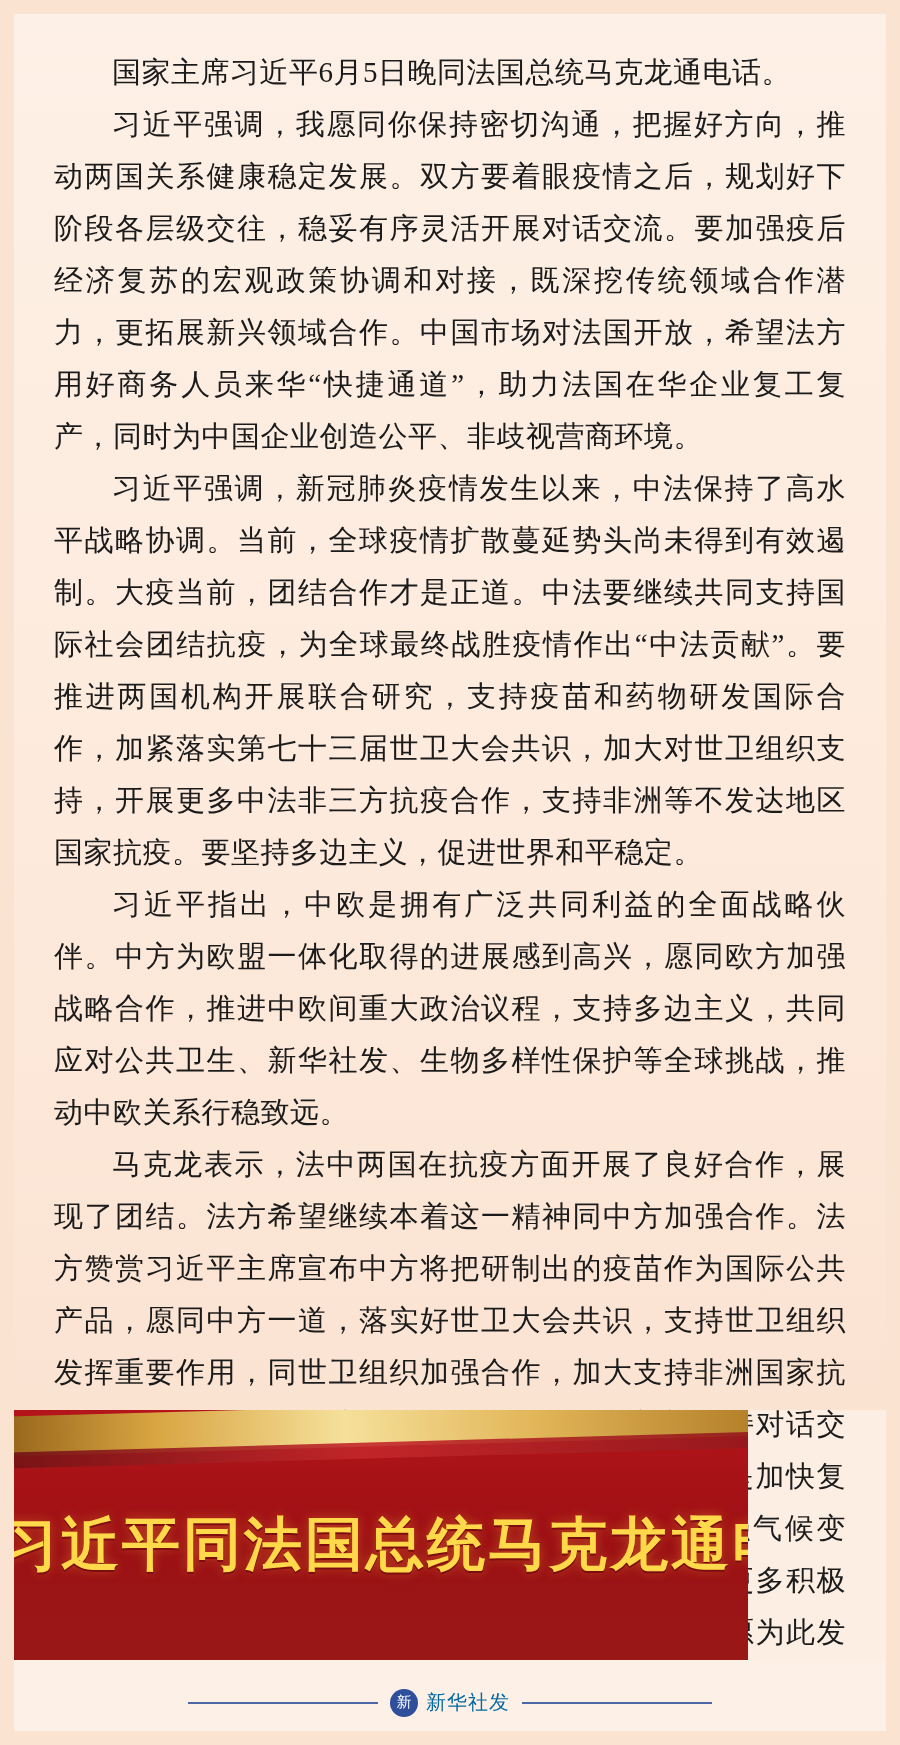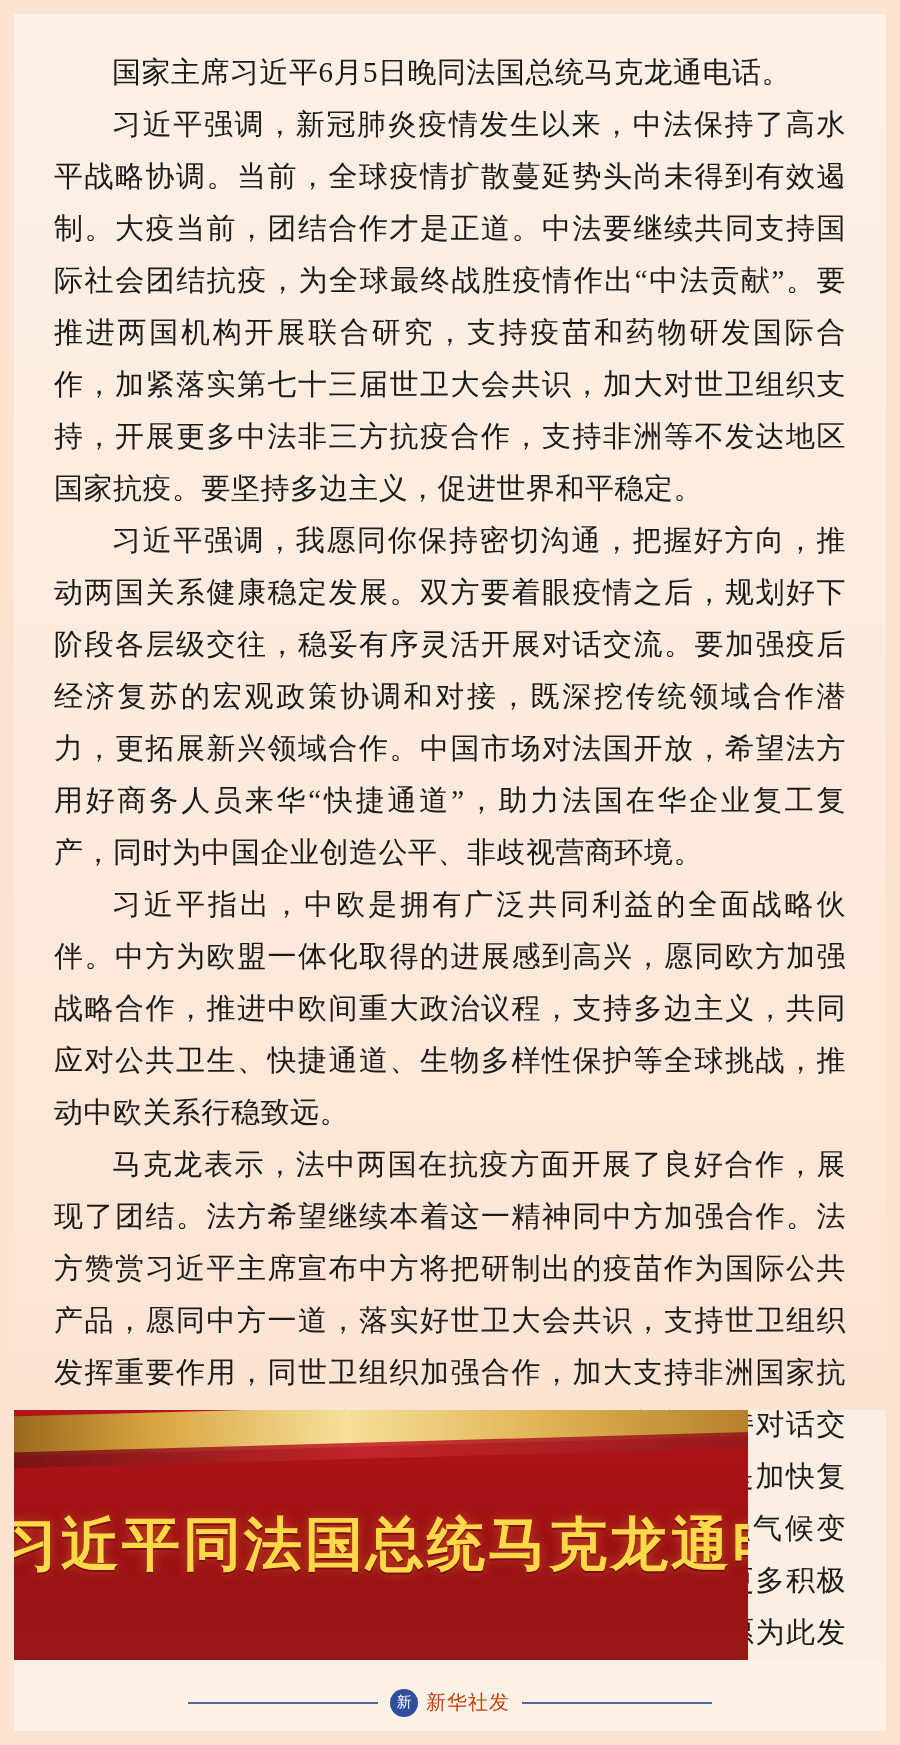--- a/index.html
+++ b/index.html
@@ -133,35 +133,35 @@
     align-items: center;
     justify-content: center;
     color: #ffffff;
     font-size: 15px;
     font-family: "Liberation Serif", "DejaVu Serif", serif;
     line-height: 1;
   }
   .credit-text {
     font-family: "Liberation Sans", sans-serif;
     font-size: 20px;
-    color: #c2410c;
+    color: #0369a1;
     letter-spacing: 1px;
   }
 </style>
 </head>
 <body>
 
 <div class="poster">
 
   <div class="body-area">
     <div class="article">
       <p>国家主席习近平6月5日晚同法国总统马克龙通电话。</p>
+      <p>习近平强调，我愿同你保持密切沟通，把握好方向，推动两国关系健康稳定发展。双方要着眼疫情之后，规划好下阶段各层级交往，稳妥有序灵活开展对话交流。要加强疫后经济复苏的宏观政策协调和对接，既深挖传统领域合作潜力，更拓展新兴领域合作。中国市场对法国开放，希望法方用好商务人员来华“快捷通道”，助力法国在华企业复工复产，同时为中国企业创造公平、非歧视营商环境。</p>
       <p>习近平强调，新冠肺炎疫情发生以来，中法保持了高水平战略协调。当前，全球疫情扩散蔓延势头尚未得到有效遏制。大疫当前，团结合作才是正道。中法要继续共同支持国际社会团结抗疫，为全球最终战胜疫情作出“中法贡献”。要推进两国机构开展联合研究，支持疫苗和药物研发国际合作，加紧落实第七十三届世卫大会共识，加大对世卫组织支持，开展更多中法非三方抗疫合作，支持非洲等不发达地区国家抗疫。要坚持多边主义，促进世界和平稳定。</p>
-      <p>习近平强调，我愿同你保持密切沟通，把握好方向，推动两国关系健康稳定发展。双方要着眼疫情之后，规划好下阶段各层级交往，稳妥有序灵活开展对话交流。要加强疫后经济复苏的宏观政策协调和对接，既深挖传统领域合作潜力，更拓展新兴领域合作。中国市场对法国开放，希望法方用好商务人员来华“快捷通道”，助力法国在华企业复工复产，同时为中国企业创造公平、非歧视营商环境。</p>
-      <p>习近平指出，中欧是拥有广泛共同利益的全面战略伙伴。中方为欧盟一体化取得的进展感到高兴，愿同欧方加强战略合作，推进中欧间重大政治议程，支持多边主义，共同应对公共卫生、快捷通道、生物多样性保护等全球挑战，推动中欧关系行稳致远。</p>
+      <p>习近平指出，中欧是拥有广泛共同利益的全面战略伙伴。中方为欧盟一体化取得的进展感到高兴，愿同欧方加强战略合作，推进中欧间重大政治议程，支持多边主义，共同应对公共卫生、新华社发、生物多样性保护等全球挑战，推动中欧关系行稳致远。</p>
       <p>马克龙表示，法中两国在抗疫方面开展了良好合作，展现了团结。法方希望继续本着这一精神同中方加强合作。法方赞赏习近平主席宣布中方将把研制出的疫苗作为国际公共产品，愿同中方一道，落实好世卫大会共识，支持世卫组织发挥重要作用，同世卫组织加强合作，加大支持非洲国家抗疫。我期待早日再次访华，也希望两国有关部门保持对话交流，加深相互了解，推进重点合作项目，当务之急是加快复工复产。法方愿同中方一道，维护多边主义，加强气候变化、生物多样性等领域合作，为世界和平稳定注入更多积极因素。法方高度重视下阶段欧中一系列重大交往，愿为此发挥积极作用。</p>
     </div>
   </div>
 
   <div class="banner">
     <div class="banner-ribbon-top"></div>
     <div class="banner-ribbon-top2"></div>
     <div class="banner-sheen"></div>
     <div class="banner-title">习近平同法国总统马克龙通电话</div>
   </div>

